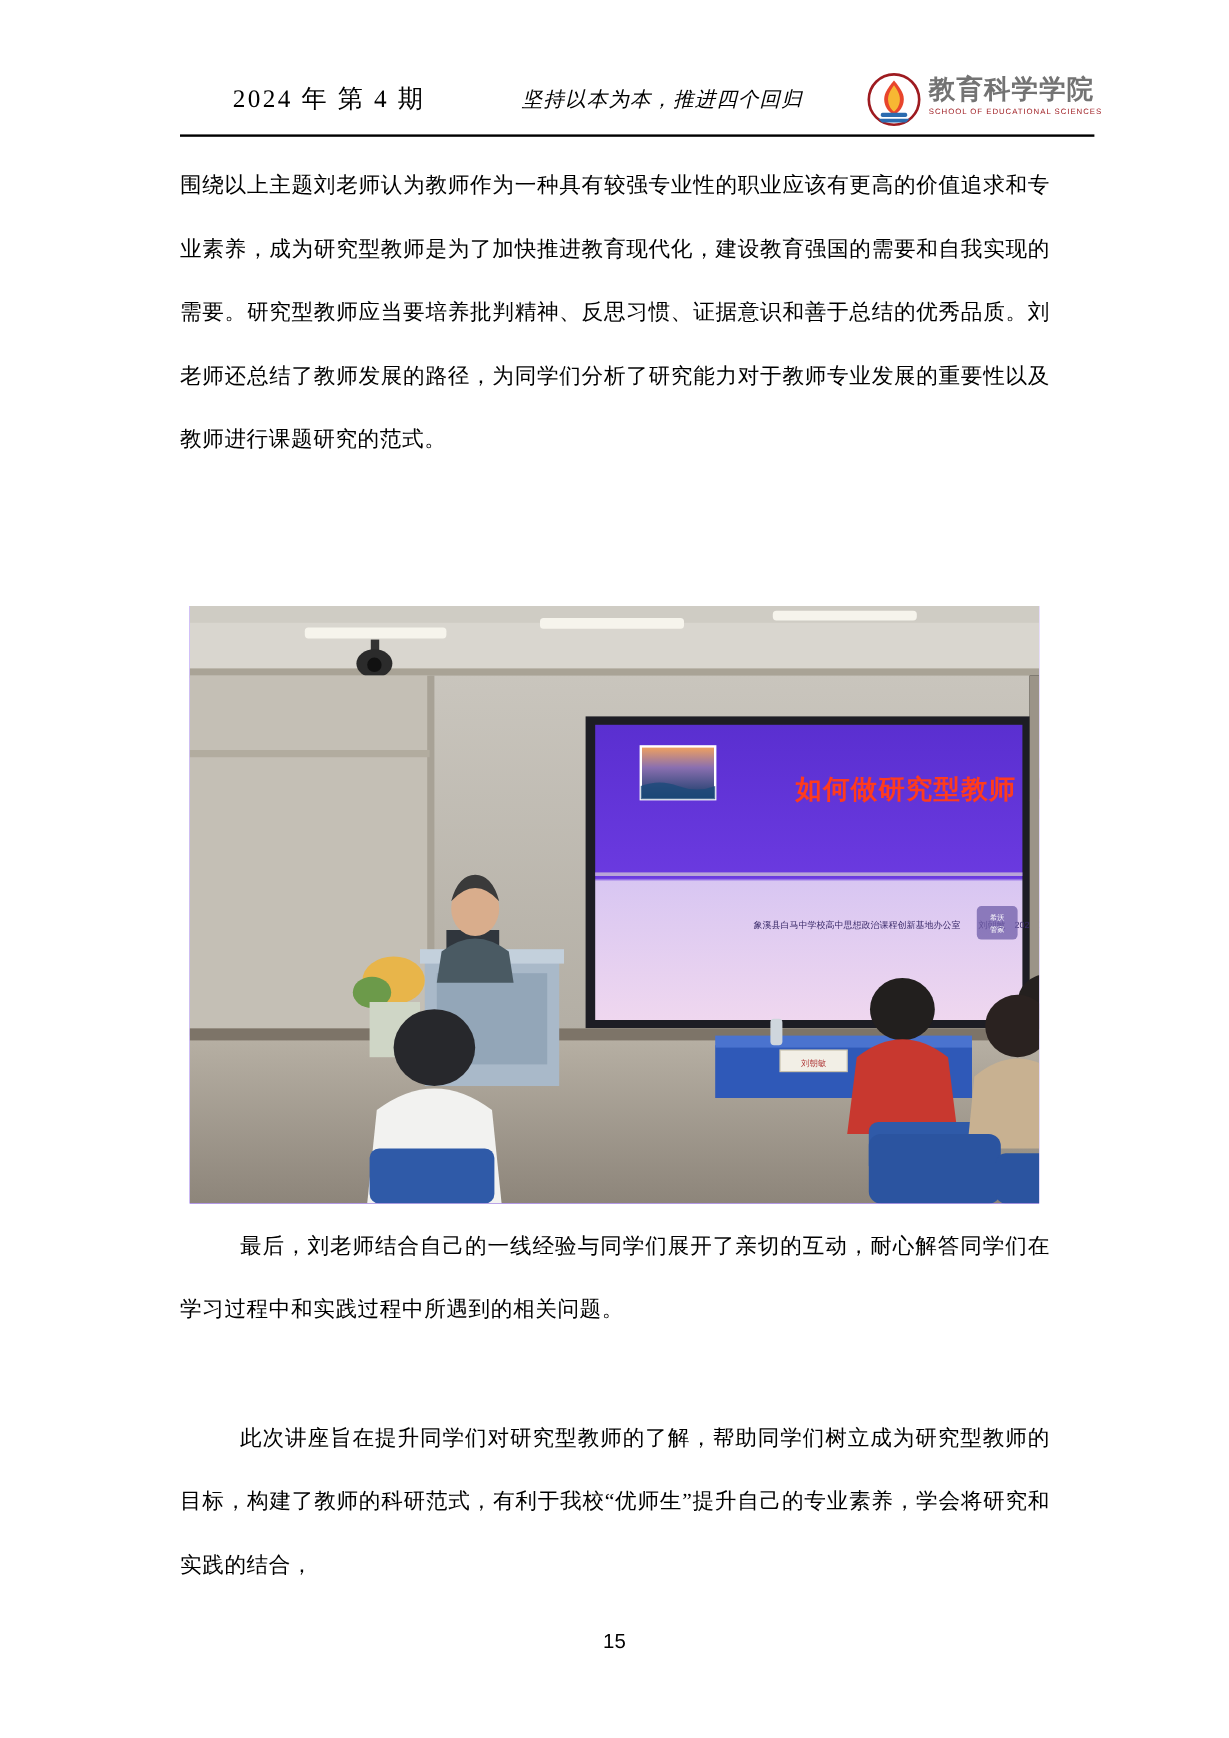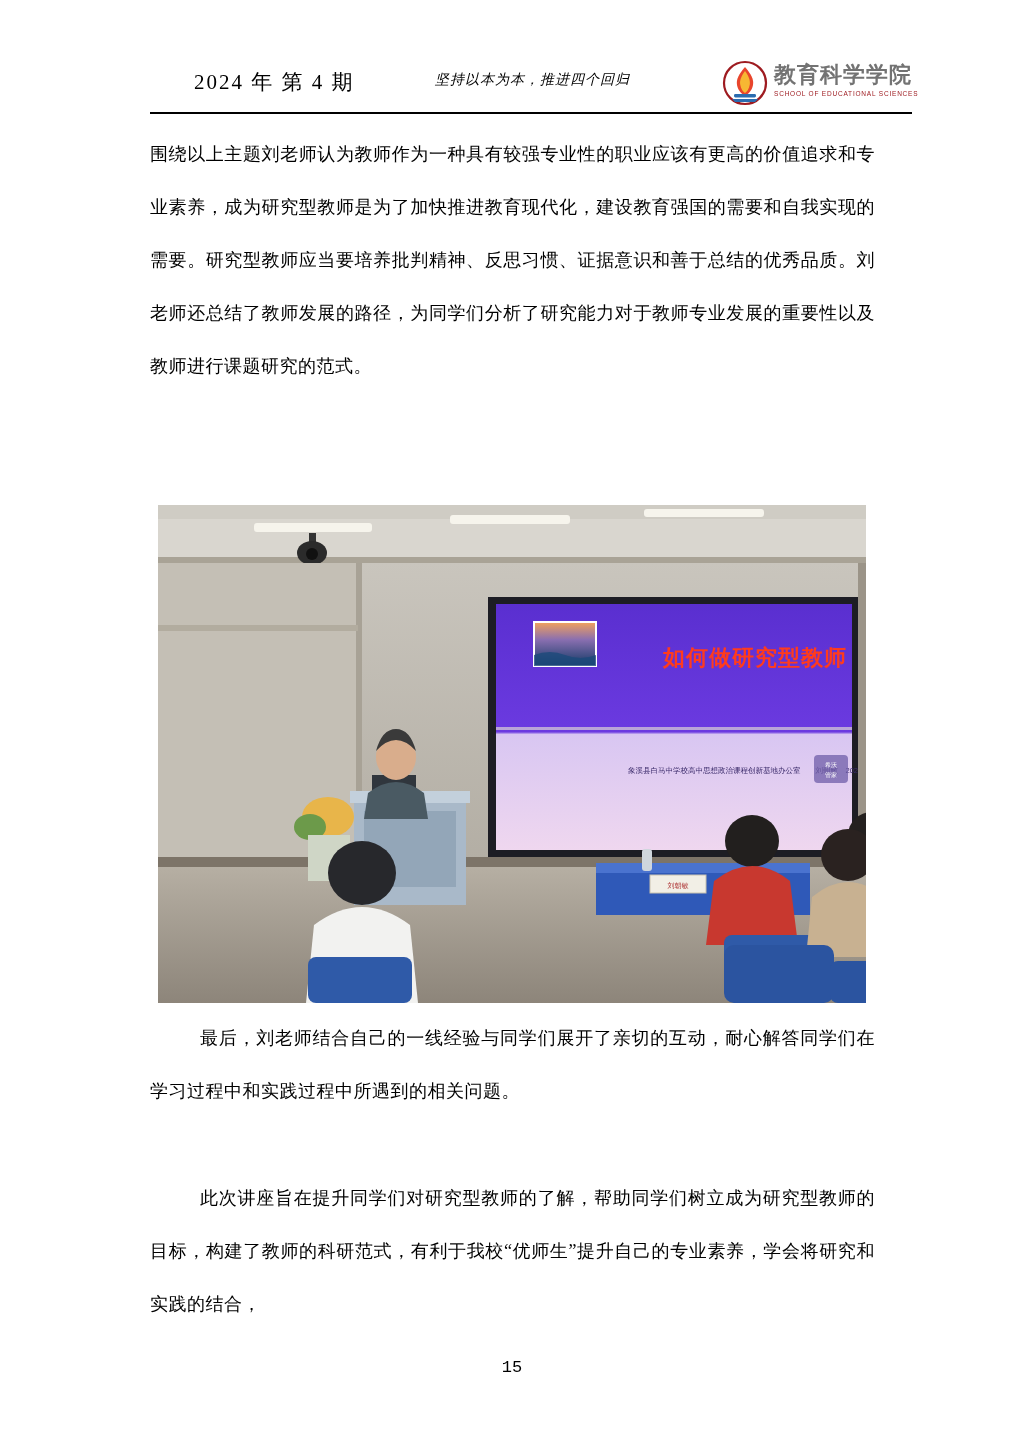--- a/index.html
+++ b/index.html
@@ -45,21 +45,21 @@
     left: 44px;
     top: 10px;
     font-size: 21px;
     letter-spacing: 2px;
     white-space: nowrap;
   }
   .header-title {
     position: absolute;
     left: 285px;
     top: 13px;
-    font-size: 14px;
+    font-size: 17px;
     font-style: italic;
     letter-spacing: 1px;
     white-space: nowrap;
   }
 
   
   .logo {
     position: absolute;
     right: 0px;
     top: 0px;
@@ -123,21 +123,21 @@
   .photo svg { display: block; }
 
   
   .page-number {
     position: absolute;
     left: 0;
     top: 1358px;
     width: 1024px;
     text-align: center;
     font-size: 17px;
-    font-family: Liberation Mono, monospace;
+    font-family: Liberation Sans, sans-serif;
   }
 </style>
 </head>
 <body>
 
 <div class="page">
 
   <div class="header">
     <div class="header-issue">2024 年 第 4 期</div>
     <div class="header-title">坚持以本为本，推进四个回归</div>

